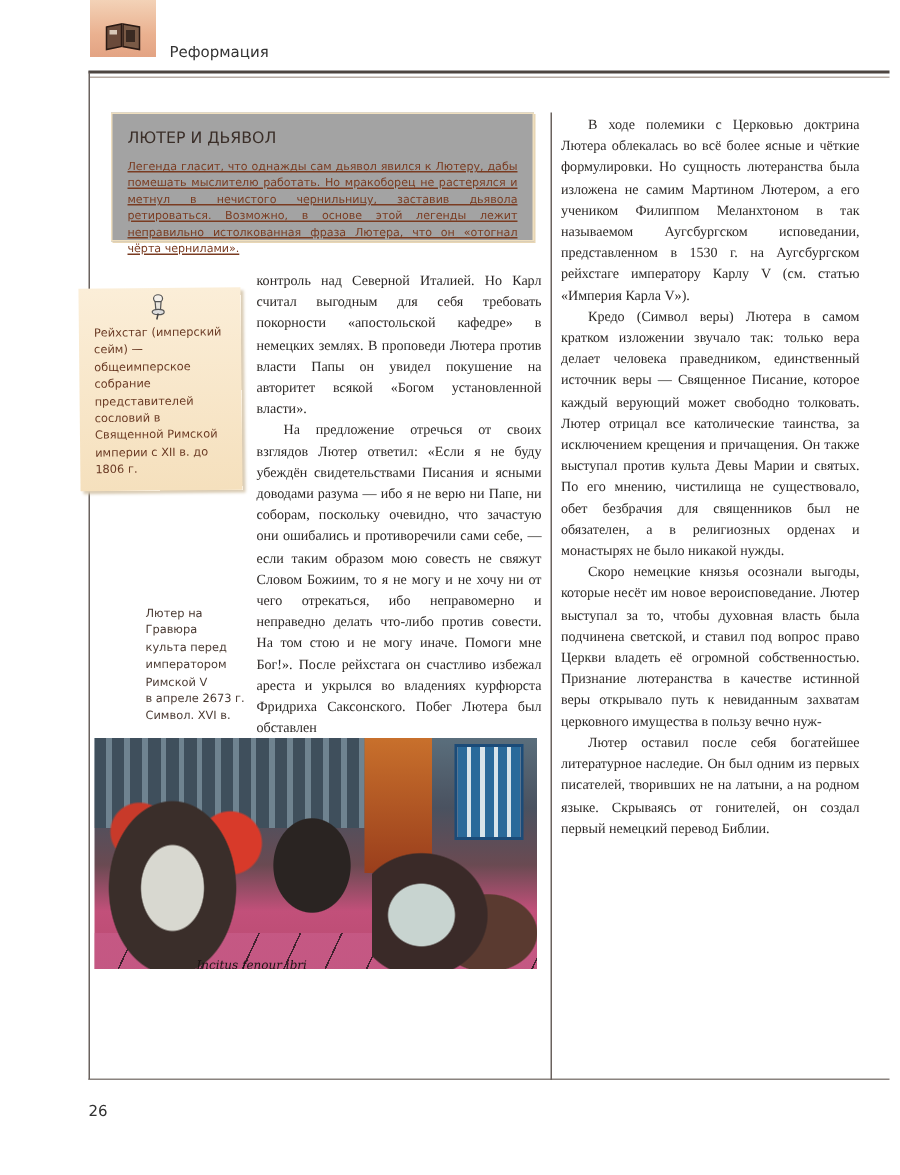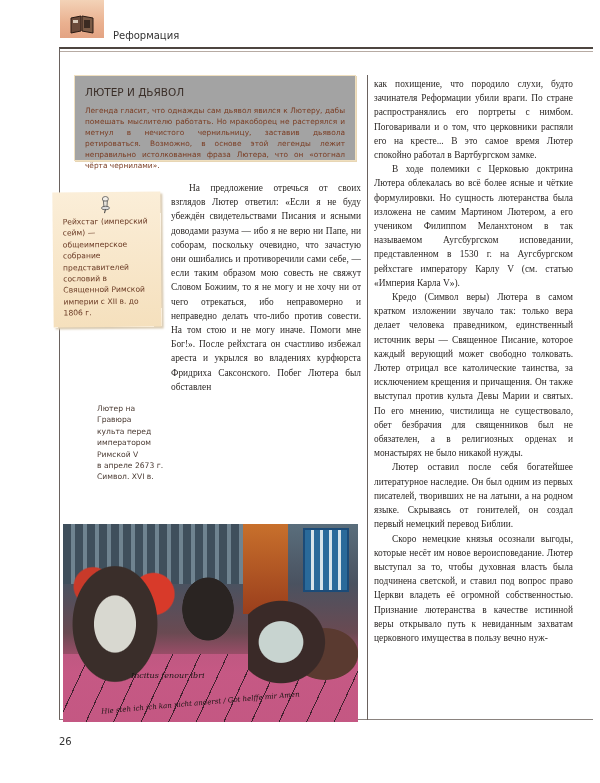--- a/index.html
+++ b/index.html
@@ -31,20 +31,21 @@
     position: absolute; left: 74px; top: 75px; width: 282px; height: 86px;
     background: #a3a3a3; border: 1px solid #efdfbf; box-shadow: 1px 1px 0 #e8d6b4;
     padding: 8px 10px; box-sizing: border-box;
   }
   .sidebar-box .title {
     font-family: "DejaVu Sans", sans-serif; font-size: 10.5px; color: #3a2e28; margin: 2px 0 7px 0;
   }
   .sidebar-box .body {
     font-family: "DejaVu Sans", sans-serif; font-size: 7.4px; line-height: 11px; color: #7a3c22;
     text-align: justify;
+    text-decoration: underline;
   }
   .note {
     position: absolute; left: 53px; top: 192px; width: 108px; height: 135px;
     background: linear-gradient(180deg, #fbeed8 0%, #f5e0bd 100%);
     box-shadow: 2px 2px 2px #d9cbb3; transform: rotate(-0.6deg);
     padding: 24px 7px 0 10px; box-sizing: border-box;
   }
   .note .pin { position: absolute; left: 47px; top: 4px; }
   .note .text {
     font-family: "DejaVu Sans", sans-serif; font-size: 7.6px; line-height: 11.4px; color: #6a3a24;
@@ -55,21 +56,21 @@
   }
   .col {
     position: absolute; font-size: 9.4px; line-height: 14.2px; text-align: justify; color: #2c2826;
     font-family: "Liberation Serif", serif;
   }
   .col p { margin: 0; }
   .col p.indent { text-indent: 18px; }
   .col-mid { left: 171px; top: 181px; width: 190px; }
   .col-right { left: 374px; top: 77px; width: 199px; }
   .illustration {
-    position: absolute; left: 63px; top: 524px; width: 295px; height: 198px;
+    position: absolute; left: 63px; top: 492px; width: 295px; height: 154px;
     background: linear-gradient(180deg, #5a6e7c 0%, #4a5260 30%, #6a4a52 55%, #c2507a 75%, #b84a70 100%);
     overflow: hidden;
   }
   .illustration .banner {
     position: absolute; left: 180px; top: 0; width: 45px; height: 90px;
     background: linear-gradient(180deg, #c8702c, #9a3e1c);
   }
   .illustration .window {
     position: absolute; left: 240px; top: 4px; width: 42px; height: 60px;
     background: repeating-linear-gradient(90deg, #2a6a9a 0 6px, #d8e4ea 6px 9px); border: 2px solid #1b4b78;
@@ -146,29 +147,29 @@
   <div>Лютер на</div>
   <div>Гравюра</div>
   <div>культа перед</div>
   <div>императором</div>
   <div>Римской V</div>
   <div>в апреле 2673 г.</div>
   <div>Символ. XVI в.</div>
 </div>
 
 <div class="col col-mid">
+  <p>контроль над Северной Италией. Но Карл считал выгодным для себя требовать покорности «апостольской кафедре» в немецких землях. В проповеди Лютера против власти Папы он увидел покушение на авторитет всякой «Богом установленной власти».</p>
   <p class="indent">На предложение отречься от своих взглядов Лютер ответил: «Если я не буду убеждён свидетельствами Писания и ясными доводами разума — ибо я не верю ни Папе, ни соборам, поскольку очевидно, что зачастую они ошибались и противоречили сами себе, — если таким образом мою совесть не свяжут Словом Божиим, то я не могу и не хочу ни от чего отрекаться, ибо неправомерно и неправедно делать что-либо против совести. На том стою и не могу иначе. Помоги мне Бог!». После рейхстага он счастливо избежал ареста и укрылся во владениях курфюрста Фридриха Саксонского. Побег Лютера был обставлен</p>
 </div>
 
 <div class="col col-right">
-  <p>как похищение, что породило слухи, будто зачинателя Реформации убили враги. По стране распространялись его портреты с нимбом. Поговаривали и о том, что церковники распяли его на кресте... В это самое время Лютер спокойно работал в Вартбургском замке.</p>
   <p class="indent">В ходе полемики с Церковью доктрина Лютера облекалась во всё более ясные и чёткие формулировки. Но сущность лютеранства была изложена не самим Мартином Лютером, а его учеником Филиппом Меланхтоном в так называемом Аугсбургском исповедании, представленном в 1530 г. на Аугсбургском рейхстаге императору Карлу V (см. статью «Империя Карла V»).</p>
   <p class="indent">Кредо (Символ веры) Лютера в самом кратком изложении звучало так: только вера делает человека праведником, единственный источник веры — Священное Писание, которое каждый верующий может свободно толковать. Лютер отрицал все католические таинства, за исключением крещения и причащения. Он также выступал против культа Девы Марии и святых. По его мнению, чистилища не существовало, обет безбрачия для священников был не обязателен, а в религиозных орденах и монастырях не было никакой нужды.</p>
+  <p class="indent">Скоро немецкие князья осознали выгоды, которые несёт им новое вероисповедание. Лютер выступал за то, чтобы духовная власть была подчинена светской, и ставил под вопрос право Церкви владеть её огромной собственностью. Признание лютеранства в качестве истинной веры открывало путь к невиданным захватам церковного имущества в пользу вечно нуж-</p>
   <p class="indent">Лютер оставил после себя богатейшее литературное наследие. Он был одним из первых писателей, творивших не на латыни, а на родном языке. Скрываясь от гонителей, он создал первый немецкий перевод Библии.</p>
-  <p class="indent">Скоро немецкие князья осознали выгоды, которые несёт им новое вероисповедание. Лютер выступал за то, чтобы духовная власть была подчинена светской, и ставил под вопрос право Церкви владеть её огромной собственностью. Признание лютеранства в качестве истинной веры открывало путь к невиданным захватам церковного имущества в пользу вечно нуж-</p>
 </div>
 
 <div class="illustration" title="Лютер на Вормском сейме перед императором Карлом V">
   <div class="wall"></div>
   <div class="banner"></div>
   <div class="window"></div>
   <div class="floor"></div>
   <div class="figures-left"></div>
   <div class="figures-mid"></div>
   <div class="figures-right"></div>

